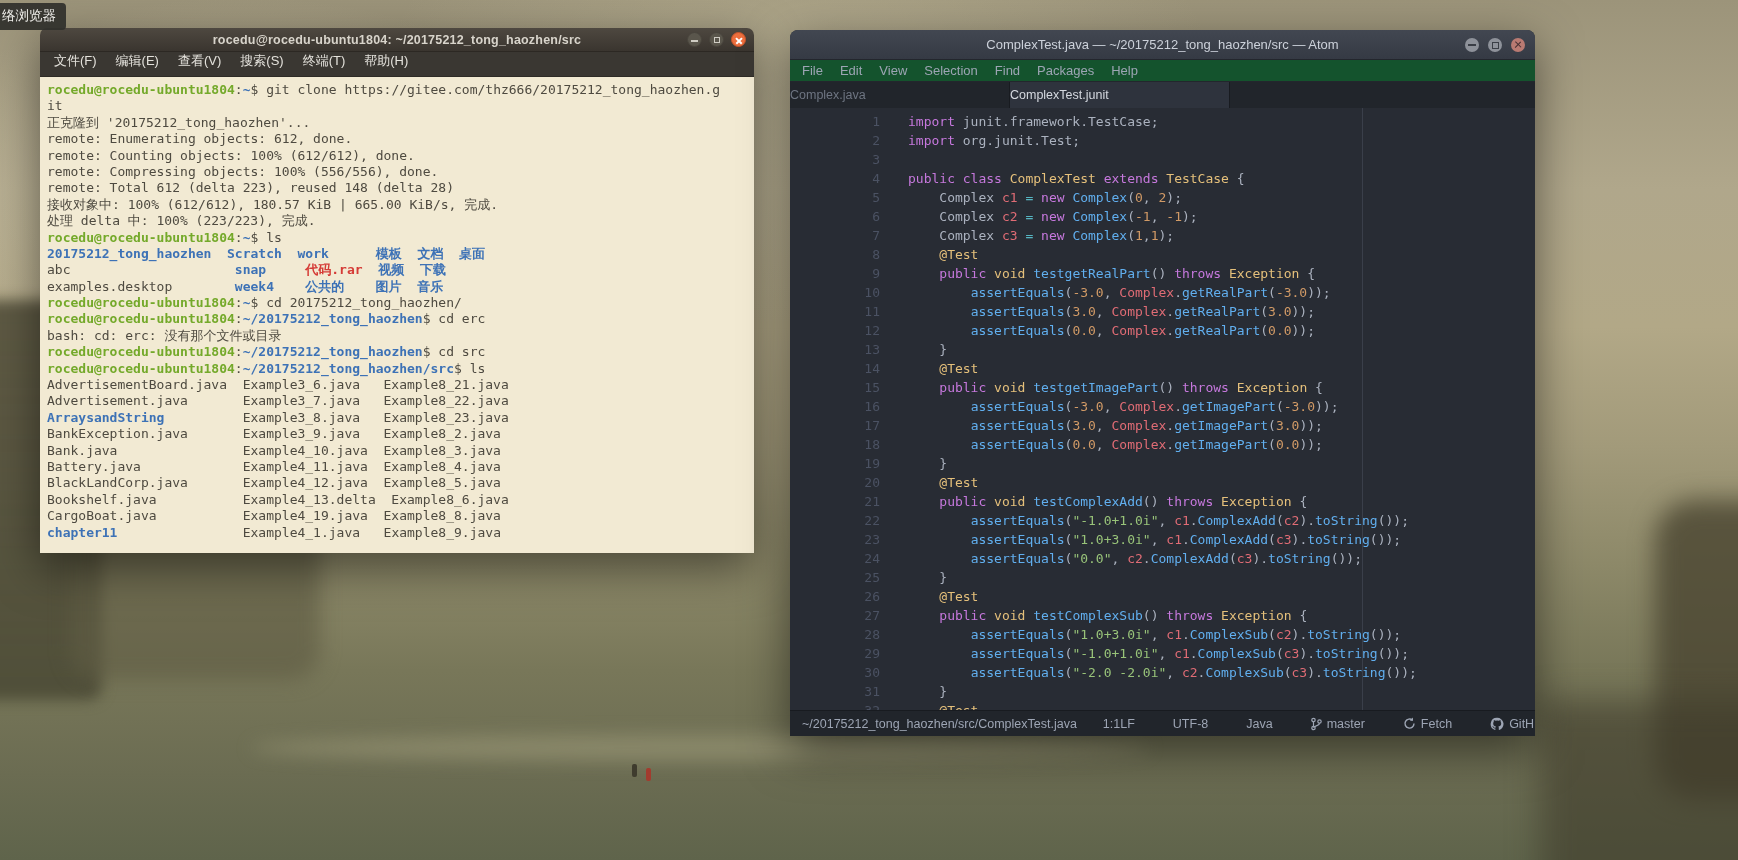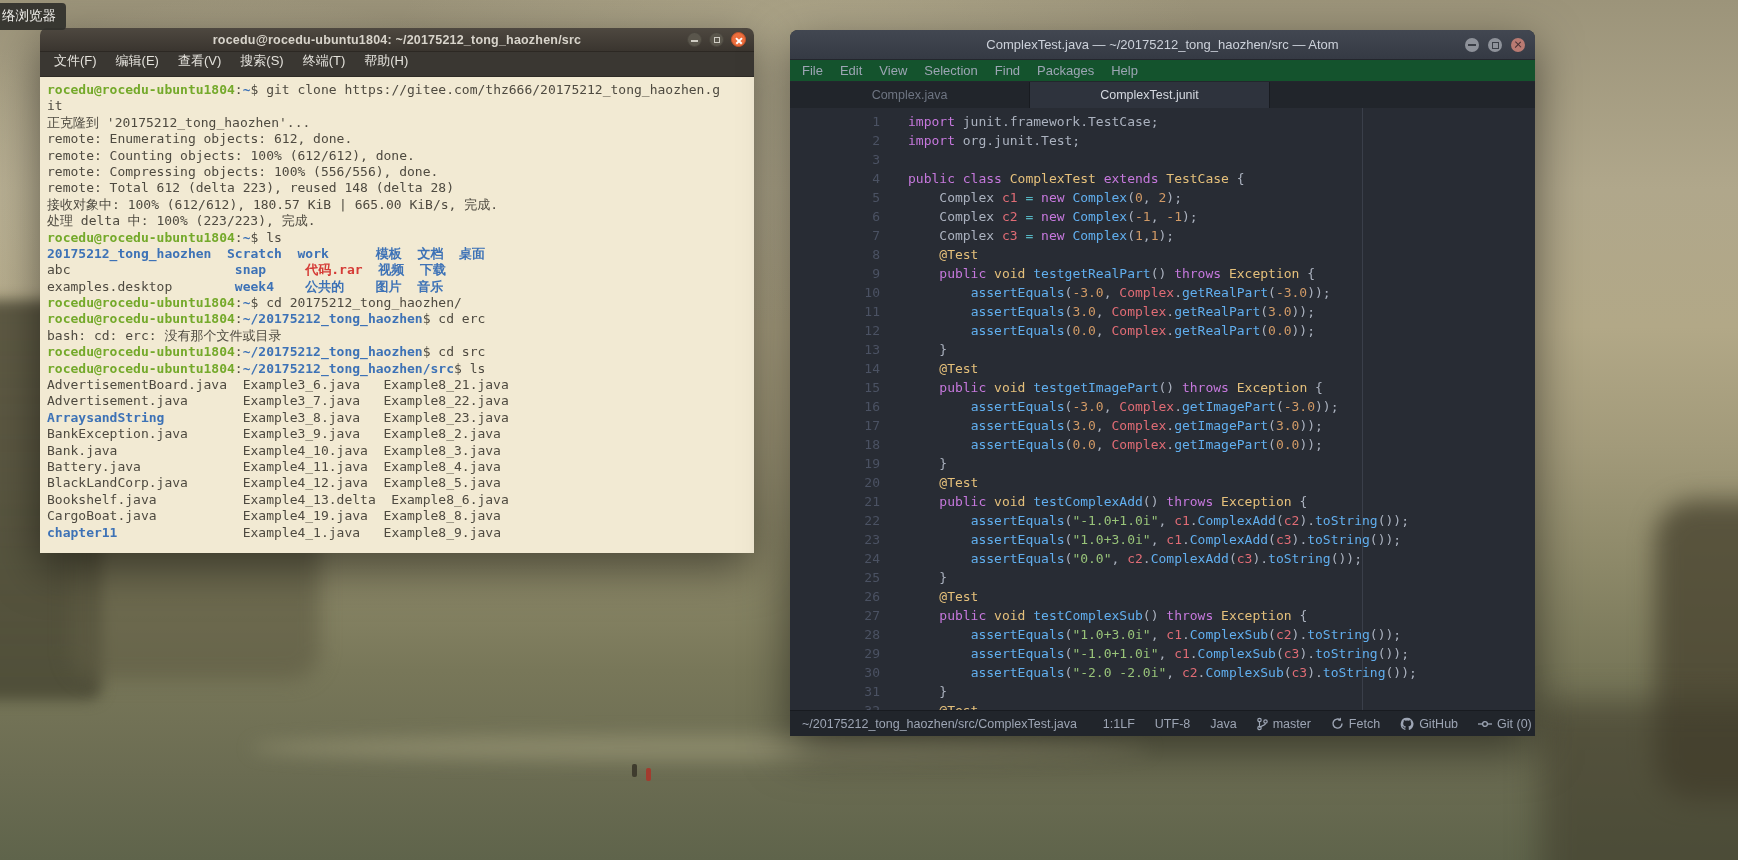--- a/index.html
+++ b/index.html
@@ -57,35 +57,35 @@
   .atom-btn{width:14px;height:14px;border-radius:50%;background:#8e929a;position:relative}
   .atom-btn .bar{position:absolute;left:3px;top:6.4px;width:8px;height:1.4px;background:#3a3e46}
   .atom-btn .box{position:absolute;left:3.5px;top:3.5px;width:7px;height:7px;border:1.2px solid #3a3e46}
   .atom-btn.close{background:#b97a72}
   .atom-btn .x1,.atom-btn .x2{position:absolute;left:2.8px;top:6.4px;width:8.4px;height:1.4px;background:#463033}
   .atom-btn .x1{transform:rotate(45deg)}
   .atom-btn .x2{transform:rotate(-45deg)}
   #atom-menubar{height:22px;background:#14532d;display:flex;align-items:center;gap:17px;padding:0 12px;color:#9da5b4;border-bottom:1px solid #23262d}
   .atom-menu-item{font-size:13px}
   #atom-tabs{height:26px;background:#21252b;display:flex}
-  .tab{width:240px;line-height:26px;text-align:center;font-size:12.5px;color:#6e7582;background:#21252b;border-right:1px solid #181b20;overflow:hidden}
+  .tab{width:220px;line-height:26px;font-size:12.5px;color:#6e7582;background:#21252b;border-right:1px solid #181b20;overflow:hidden}
   .tab.active{background:#2e333d;color:#d5d9e0}
   #atom-editor{position:relative;height:602px;background:#282c34;overflow:hidden;
     font-family:"DejaVu Sans Mono","Liberation Mono",monospace;font-size:13px}
   #wrap-guide{position:absolute;left:572px;top:0;bottom:0;width:1px;background:#3a3f4a}
   #gutter{position:absolute;left:0;top:4px;width:104px;text-align:right;padding-right:14px;color:#4b5263}
   .lnum{height:19px;line-height:19px}
   #code-lines{position:absolute;left:118px;top:4px;right:0}
   .cline{height:19px;line-height:19px;white-space:pre}
   .s-w{color:#abb2bf}.s-p{color:#c678dd}.s-y{color:#e5c07b}.s-b{color:#61afef}
   .s-r{color:#e06c75}.s-o{color:#d19a66}.s-g{color:#98c379}.s-c{color:#56b6c2}
   #atom-statusbar{height:26px;background:#21252b;border-top:1px solid #181b20;display:flex;align-items:center;
     padding:0 12px;color:#9da5b4;font-size:12.5px}
   #status-path{margin-right:26px}
-  .status-right{margin-left:auto;display:flex;align-items:center;gap:20px}
+  .status-right{margin-left:auto;display:flex;align-items:center;gap:38px}
   .status-item{display:flex;align-items:center;gap:5px;white-space:nowrap}
   .sicon svg{display:block}
 </style>
 </head>
 <body>
 
 <div class="bgshape" id="abbey-tower"></div>
 <div class="bgshape" id="abbey-wall"></div>
 <div class="bgshape" id="right-tree"></div>
 <div class="bgshape" id="corner-shadow"></div>

